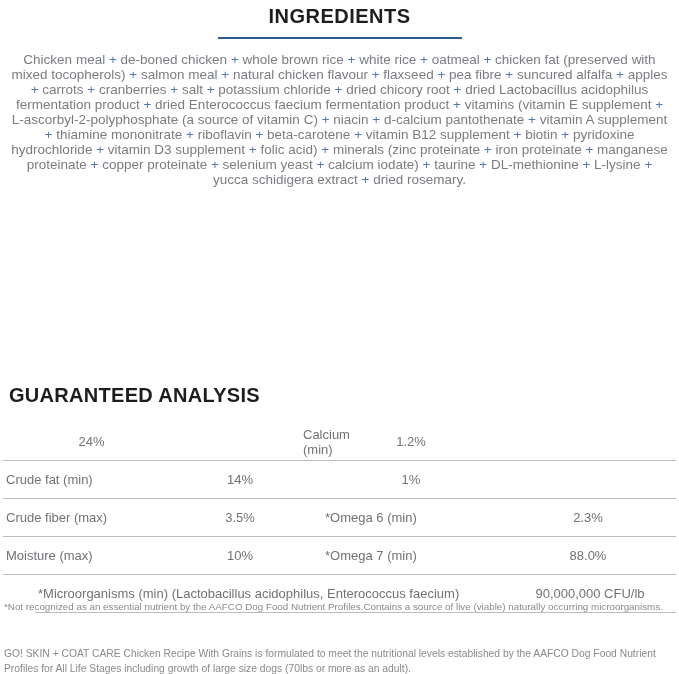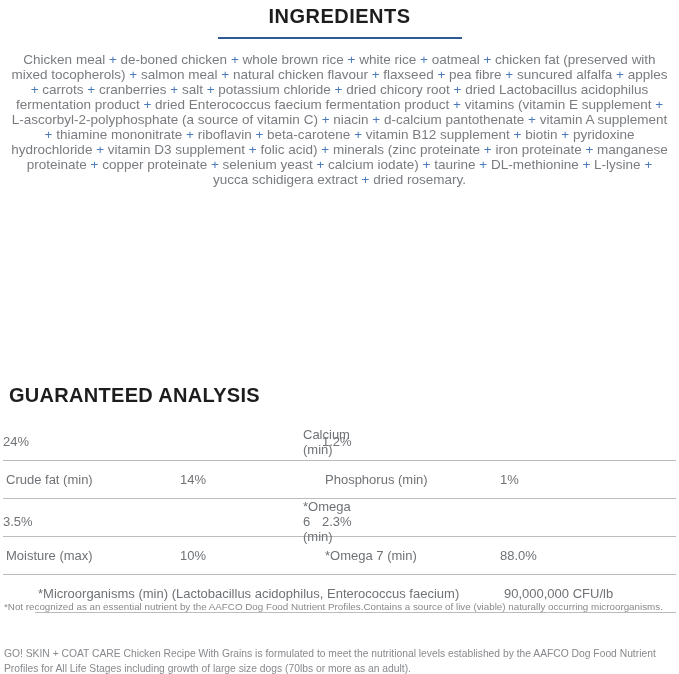--- a/index.html
+++ b/index.html
@@ -58,21 +58,21 @@
     display:grid;
     grid-template-columns:177px 120px 22px 178px 1fr;
     height:38px;
     align-items:center;
     border-bottom:1px solid var(--divider);
     font-size:13px;
     color:var(--table-gray);
   }
   .ga-row.wide{ grid-template-columns:1fr 172px;margin-left:32px; }
   .ga-label{ padding-left:3px; text-align:left; }
-  .ga-value{ text-align:left; }
+  .ga-value{ text-align:center; }
 
   
   .footnote{
     position:absolute; top:601px; left:0; width:679px;
     margin:0; padding:0 4px;
     font-size:9.8px;
     color:var(--note-gray);
   }
   .formulation-note{
     position:absolute; top:647px; left:0; width:679px;
@@ -102,25 +102,25 @@
         <span class="ga-value">24%</span>
         <span></span>
         <span class="ga-label">Calcium (min)</span>
         <span class="ga-value">1.2%</span>
       </div>
 
       <div class="ga-row">
         <span class="ga-label">Crude fat (min)</span>
         <span class="ga-value">14%</span>
         <span></span>
-        <span class="ga-label">Phosphorus (min)</span>
         <span class="ga-value">1%</span>
       </div>
 
       <div class="ga-row">
+        <span class="ga-label">Crude fiber (max)</span>
         <span class="ga-value">3.5%</span>
         <span></span>
         <span class="ga-label">*Omega 6 (min)</span>
         <span class="ga-value">2.3%</span>
       </div>
 
       <div class="ga-row">
         <span class="ga-label">Moisture (max)</span>
         <span class="ga-value">10%</span>
         <span></span>

